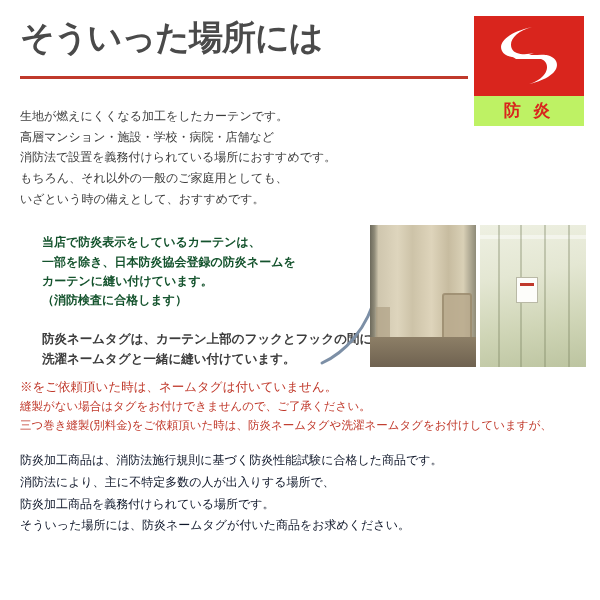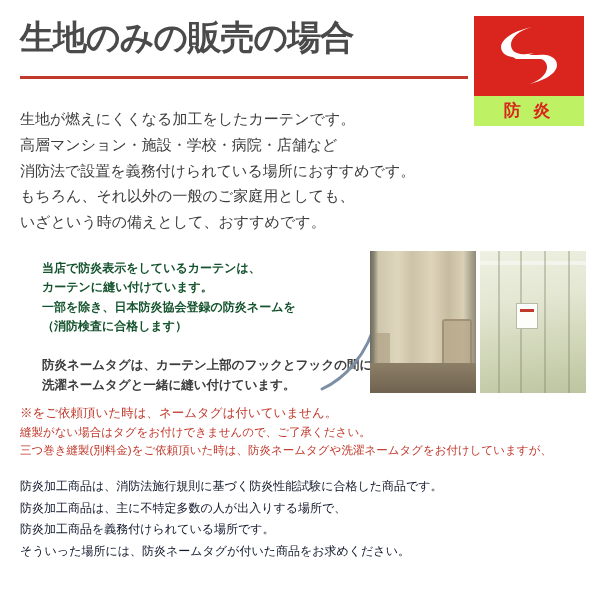--- a/index.html
+++ b/index.html
@@ -72,21 +72,21 @@
     font-size: 17px;
     font-weight: bold;
     text-align: center;
     line-height: 30px;
     letter-spacing: 4px;
   }
 
   
   .intro {
     margin: 8px 0 0 6px;
-    font-size: 15px;
+    font-size: 12px;
     line-height: 1.72;
     color: #3d3d3d;
     max-width: 470px;
   }
   .intro div { white-space: nowrap; }
 
   
   .mid {
     position: relative;
     margin: 16px 0 0 0;
@@ -209,21 +209,21 @@
     color: #0f172a;
   }
   .body-text div { white-space: nowrap; }
 </style>
 </head>
 <body>
 
 <div class="page">
 
   <div class="header">
-    <div class="title">生地のみの販売の場合</div>
+    <div class="title">そういった場所には</div>
     <div class="title-rule"></div>
 
     <div class="logo">
       <div class="logo-top">
         <svg class="logo-mark" width="74" height="62" viewBox="0 0 74 62">
           <path d="M40 2 C24 6 16 16 20 24 C23 30 34 30 42 28 C30 34 14 34 10 26 C6 18 14 8 40 2 Z" fill="#ffffff"></path>
           <path d="M34 60 C50 56 58 46 54 38 C51 32 40 32 32 34 C44 28 60 28 64 36 C68 44 60 54 34 60 Z" fill="#ffffff"></path>
           <path d="M18 30 L56 30 L50 34 L24 34 Z" fill="#ffffff"></path>
         </svg>
       </div>
@@ -237,22 +237,22 @@
     <div>消防法で設置を義務付けられている場所におすすめです。</div>
     <div>もちろん、それ以外の一般のご家庭用としても、</div>
     <div>いざという時の備えとして、おすすめです。</div>
   </div>
 
   <div class="mid">
 
     <div class="mid-text">
       <div class="mid-strong">
         <div>当店で防炎表示をしているカーテンは、</div>
+        <div>一部を除き、日本防炎協会登録の防炎ネームを</div>
         <div>カーテンに縫い付けています。</div>
-        <div>一部を除き、日本防炎協会登録の防炎ネームを</div>
         <div>（消防検査に合格します）</div>
       </div>
       <div class="mid-strong2">
         <div>防炎ネームタグは、カーテン上部のフックとフックの間に、</div>
         <div>洗濯ネームタグと一緒に縫い付けています。</div>
       </div>
     </div>
 
     <div class="arrow-wrap">
       <svg width="90" height="112" viewBox="0 0 90 112">
@@ -279,18 +279,18 @@
   </div>
 
   <div class="notice">
     <div class="l1">※をご依頼頂いた時は、ネームタグは付いていません。</div>
     <div class="l2">縫製がない場合はタグをお付けできませんので、ご了承ください。</div>
     <div class="l2">三つ巻き縫製(別料金)をご依頼頂いた時は、防炎ネームタグや洗濯ネームタグをお付けしていますが、</div>
   </div>
 
   <div class="body-text">
     <div>防炎加工商品は、消防法施行規則に基づく防炎性能試験に合格した商品です。</div>
-    <div>防炎加工商品は、主に不特定多数の人が出入りする場所で、</div>
+    <div>消防法により、主に不特定多数の人が出入りする場所で、</div>
     <div>防炎加工商品を義務付けられている場所です。</div>
     <div>そういった場所には、防炎ネームタグが付いた商品をお求めください。</div>
   </div>
 
 </div>
 
 </body></html>

